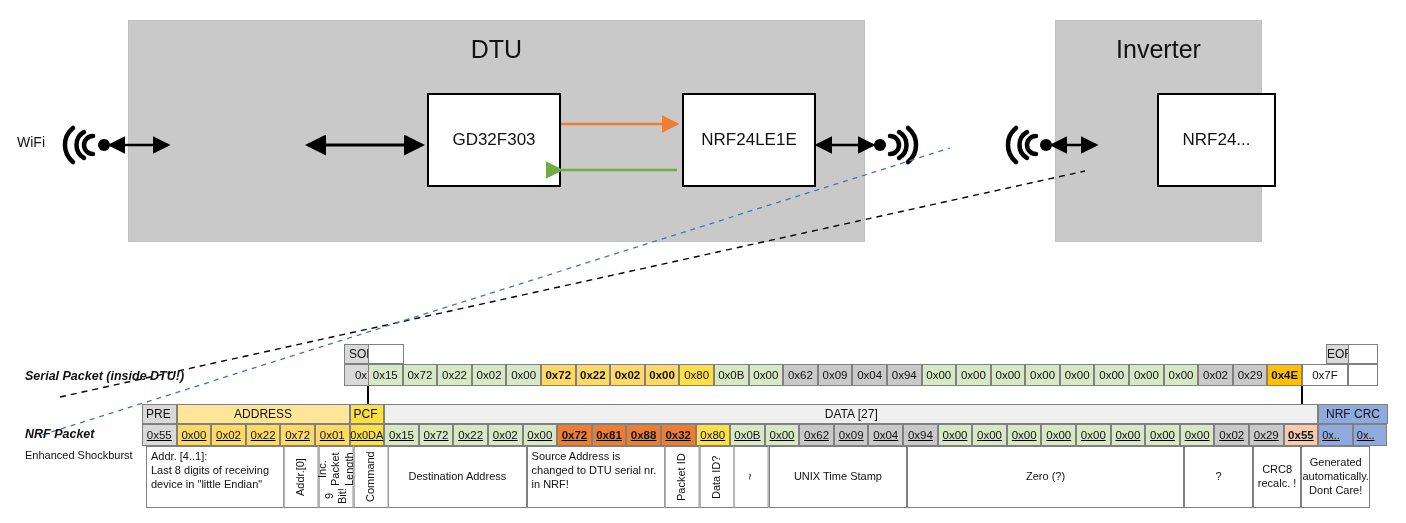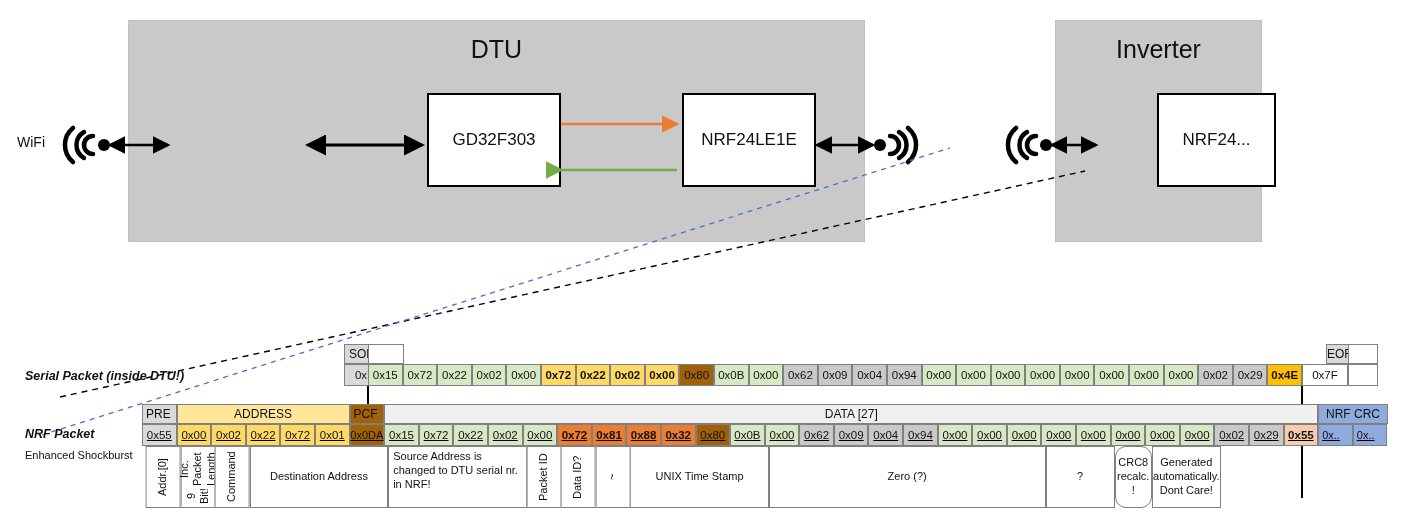--- a/index.html
+++ b/index.html
@@ -25,21 +25,21 @@
   .cell{box-sizing:border-box;border:1px solid #808080;font-size:11.5px;color:#111;
         display:flex;align-items:center;justify-content:center;height:22px;}
   .cell.hdr{height:20px;font-size:12px;}
   .cell.bold{font-weight:bold;}
 
   
   .c-grey{background:#d9d9d9;margin-left:24px;}
   .c-green{background:#d7e8c4;}
   .c-yellow{background:#ffc000;}
   .c-amber{background:#ffd966;}
-  .c-blue{background:#a16207;}
+  .c-blue{background:#fde047;}
   .c-dgrey{background:#c9c9c9;}
   .c-orange{background:#ed7d31;}
   .c-lorange{background:#f8cbad;}
   .c-white{background:#ffffff;}
   .c-lgrey{background:#f0f0f0;}
   .c-bluehdr{background:#8faadc;}
   .c-yelhdr{background:#ffe699;}
 
   .descrow{position:absolute;display:flex;}
   .desc{box-sizing:border-box;border:1px solid #808080;background:#ffffff;font-size:11px;color:#111;
@@ -215,20 +215,22 @@
       <div class="cell c-green" style="width: 34.6px;">0x00</div>
       <div class="cell c-green" style="width: 34.6px;">0x00</div>
       <div class="cell c-dgrey" style="width: 34.6px;">0x02</div>
       <div class="cell c-dgrey" style="width: 34.6px;">0x29</div>
       <div class="cell c-lorange bold" style="width: 34.6px;">0x55</div>
       <div class="cell c-bluehdr" style="width: 34.6px; font-size: 11px; justify-content: flex-start; padding-left: 3px;">0x..</div>
       <div class="cell c-bluehdr" style="width: 34.6px; font-size: 11px; justify-content: flex-start; padding-left: 3px;">0x..</div>
     </div>
 
   <div class="descrow" id="nrf-desc" style="left:146px;top:108px;">
+      <div class="desc c-white left" style="width: 138.4px; white-space: pre-line;">Addr. [4..1]:
+Last 8 digits of receiving device in "little Endian"</div>
       <div class="desc c-white vert" style="width: 34.6px;">
         <span style="display: block;">Addr.[0]</span>
       </div>
       <div class="desc c-white vert" style="width: 34.6px;">
         <span style="display: block;">9 Bit!</span>
         <span style="display: block;">Inc. Packet Length</span>
       </div>
       <div class="desc c-white vert" style="width: 34.6px;">
         <span style="display: block;">Command</span>
       </div>
@@ -239,16 +241,16 @@
       </div>
       <div class="desc c-white vert" style="width: 34.6px;">
         <span style="display: block;">Data ID?</span>
       </div>
       <div class="desc c-white vert" style="width: 34.6px;">
         <span style="display: block;">~</span>
       </div>
       <div class="desc c-white" style="width: 138.4px; white-space: pre-line;">UNIX Time Stamp</div>
       <div class="desc c-white" style="width: 276.8px; white-space: pre-line;">Zero (?)</div>
       <div class="desc c-white" style="width: 69.2px; white-space: pre-line;">?</div>
-      <div class="desc c-lorange" style="width: 37px; white-space: pre-line; border-radius: 11px;">CRC8 recalc. !</div>
+      <div class="desc c-lorange" style="width: 48px; white-space: pre-line;">CRC8 recalc. !</div>
       <div class="desc c-white" style="width: 69.2px; white-space: pre-line;">Generated automatically. Dont Care!</div>
     </div>
 </div>
 
 </body></html>

